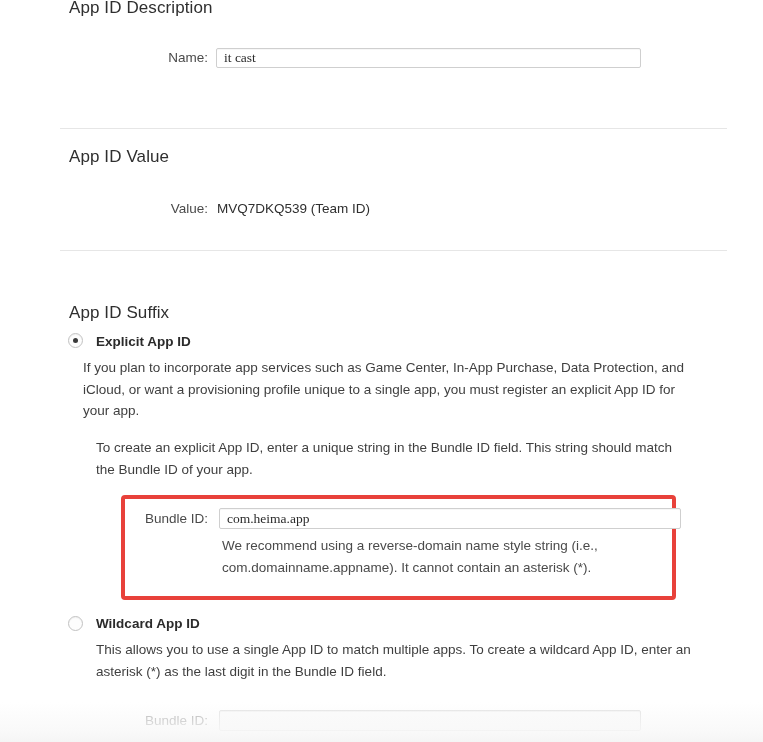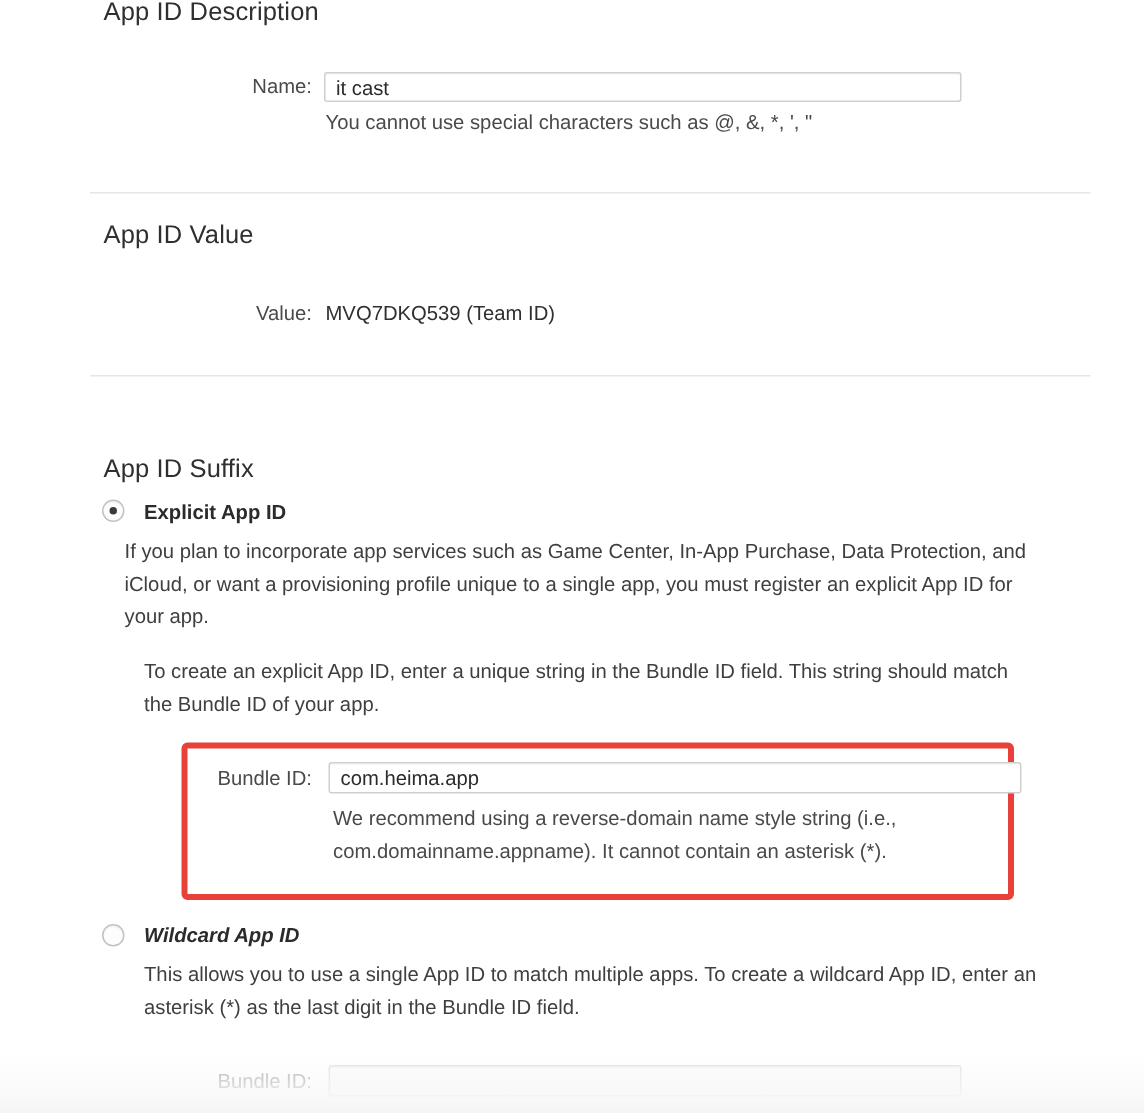--- a/index.html
+++ b/index.html
@@ -54,21 +54,21 @@
   .field-label.dim {
     color: #a9a9a9;
   }
 
   .text-input {
     position: absolute;
     box-sizing: border-box;
     border: 1px solid #cfcfcf;
     border-radius: 2px;
     background: #ffffff;
-    font-family: Liberation Sans, sans-serif;
+    font-family: Liberation Serif, serif;
     font-size: 13.5px;
     color: #2b2b2b;
     padding: 0 12px 0 7px;
     outline: none;
     box-shadow: inset 0 1px 1px rgba(0,0,0,0.035);
   }
   .text-input.disabled {
     background: #fbfbfb;
     border-color: #e2e2e2;
     color: #b5b5b5;
@@ -152,21 +152,20 @@
 <body>
 
 <div class="page">
 
   <div class="section-title" style="top:-2px;">App ID Description</div>
 
   <div class="field-label" style="left:92px; top:50px; width:116px;">Name:</div>
 
   <input class="text-input" type="text" style="left: 216px; top: 48px; width: 425px; height: 20px;" value="it cast">
 
-  <div class="hint" style="left:217px; top:74px;">You cannot use special characters such as @, &amp;, *, ', "</div>
 
   <div class="divider" style="top:128px;"></div>
 
   <div class="section-title" style="top:147px;">App ID Value</div>
 
   <div class="field-label" style="left:92px; top:201px; width:116px;">Value:</div>
 
   <div class="static-value" style="left:217px; top:201px;">MVQ7DKQ539 (Team ID)</div>
 
   <div class="divider" style="top:250px;"></div>
@@ -186,21 +185,21 @@
   <div class="field-label" style="left:105px; top:511px; width:103px;">Bundle ID:</div>
 
   <input class="text-input" type="text" style="left: 219px; top: 508px; width: 462px; height: 21px;" value="com.heima.app">
 
   <div class="hint" style="left:222px; top:538px;">We recommend using a reverse-domain name style string (i.e.,</div>
 
   <div class="hint" style="left:222px; top:560px;">com.domainname.appname). It cannot contain an asterisk (*).</div>
 
   <div class="radio-mark" style="left:68px; top:616px;"></div>
 
-  <div class="radio-title" style="left:96px; top:616px;font-style:italic;">Wildcard App ID</div>
+  <div class="radio-title" style="left:96px; top:616px;">Wildcard App ID</div>
 
   <div class="para" style="left:96px; top:639px; width:600px;">This allows you to use a single App ID to match multiple apps. To create a wildcard App ID, enter an asterisk (*) as the last digit in the Bundle ID field.</div>
 
   <div class="field-label dim" style="left:105px; top:713px; width:103px;">Bundle ID:</div>
 
   <input class="text-input disabled" type="text" disabled="" style="left: 219px; top: 710px; width: 422px; height: 21px;" placeholder="">
 
   <div class="bottom-fade"></div>
 
 </div>

